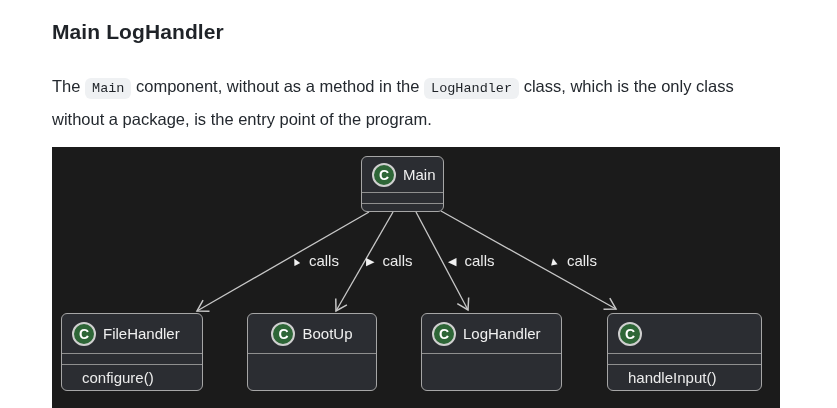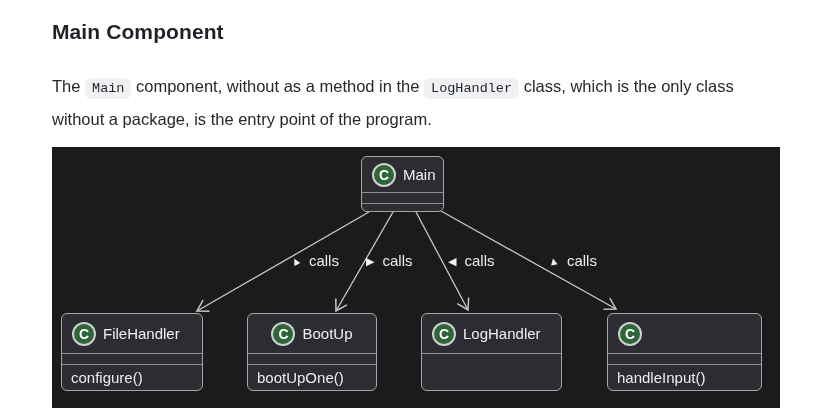--- a/index.html
+++ b/index.html
@@ -81,41 +81,41 @@
     font-size: 14px;
     font-weight: 700;
     color: #ffffff;
   }
   .uml-fields {
     border-top: 1px solid #8f8f8f;
     height: 11px;
   }
   .uml-methods {
     border-top: 1px solid #8f8f8f;
-    padding: 4px 9px 0 9px;
+    padding: 4px 9px 0 20px;
     font-size: 15px;
     color: #ececec;
     white-space: nowrap;
   }
   .edge-label {
     position: absolute;
     display: flex;
     align-items: center;
     gap: 8px;
     color: #ececec;
     font-size: 15px;
     line-height: 16px;
     white-space: nowrap;
   }
   .tri { font-size: 11px; display: inline-block; color: #f2f2f2; }
 </style>
 </head>
 <body>
 
-<h3 class="doc-heading">Main Component</h3>
+<h3 class="doc-heading">Main LogHandler</h3>
 
 <div class="doc-para">
   <div class="para-line"><span>The </span><code class="inline-code">Main</code><span> component, without as a method in the </span><code class="inline-code">LogHandler</code><span> class, which is the only class</span></div>
   <div class="para-line">without a package, is the entry point of the program.</div>
 </div>
 
 <div class="diagram-panel">
 
   <svg class="edges-svg" width="728" height="261" viewBox="0 0 728 261">
     <defs>
@@ -165,21 +165,20 @@
     <div class="uml-fields"></div>
     <div class="uml-methods">configure()</div>
   </div>
 
   <div class="uml-class" style="left:195px; top:166px; width:130px; height:78px;">
     <div class="uml-header" style="height:39px; justify-content:center;">
       <span class="c-icon">C</span>
       <span class="cname">BootUp</span>
     </div>
     <div class="uml-fields"></div>
-    <div class="uml-methods">bootUpOne()</div>
   </div>
 
   <div class="uml-class" style="left:369px; top:166px; width:141px; height:78px;">
     <div class="uml-header" style="height:39px;">
       <span class="c-icon">C</span>
       <span class="cname">LogHandler</span>
     </div>
     <div class="uml-fields"></div>
   </div>
 

